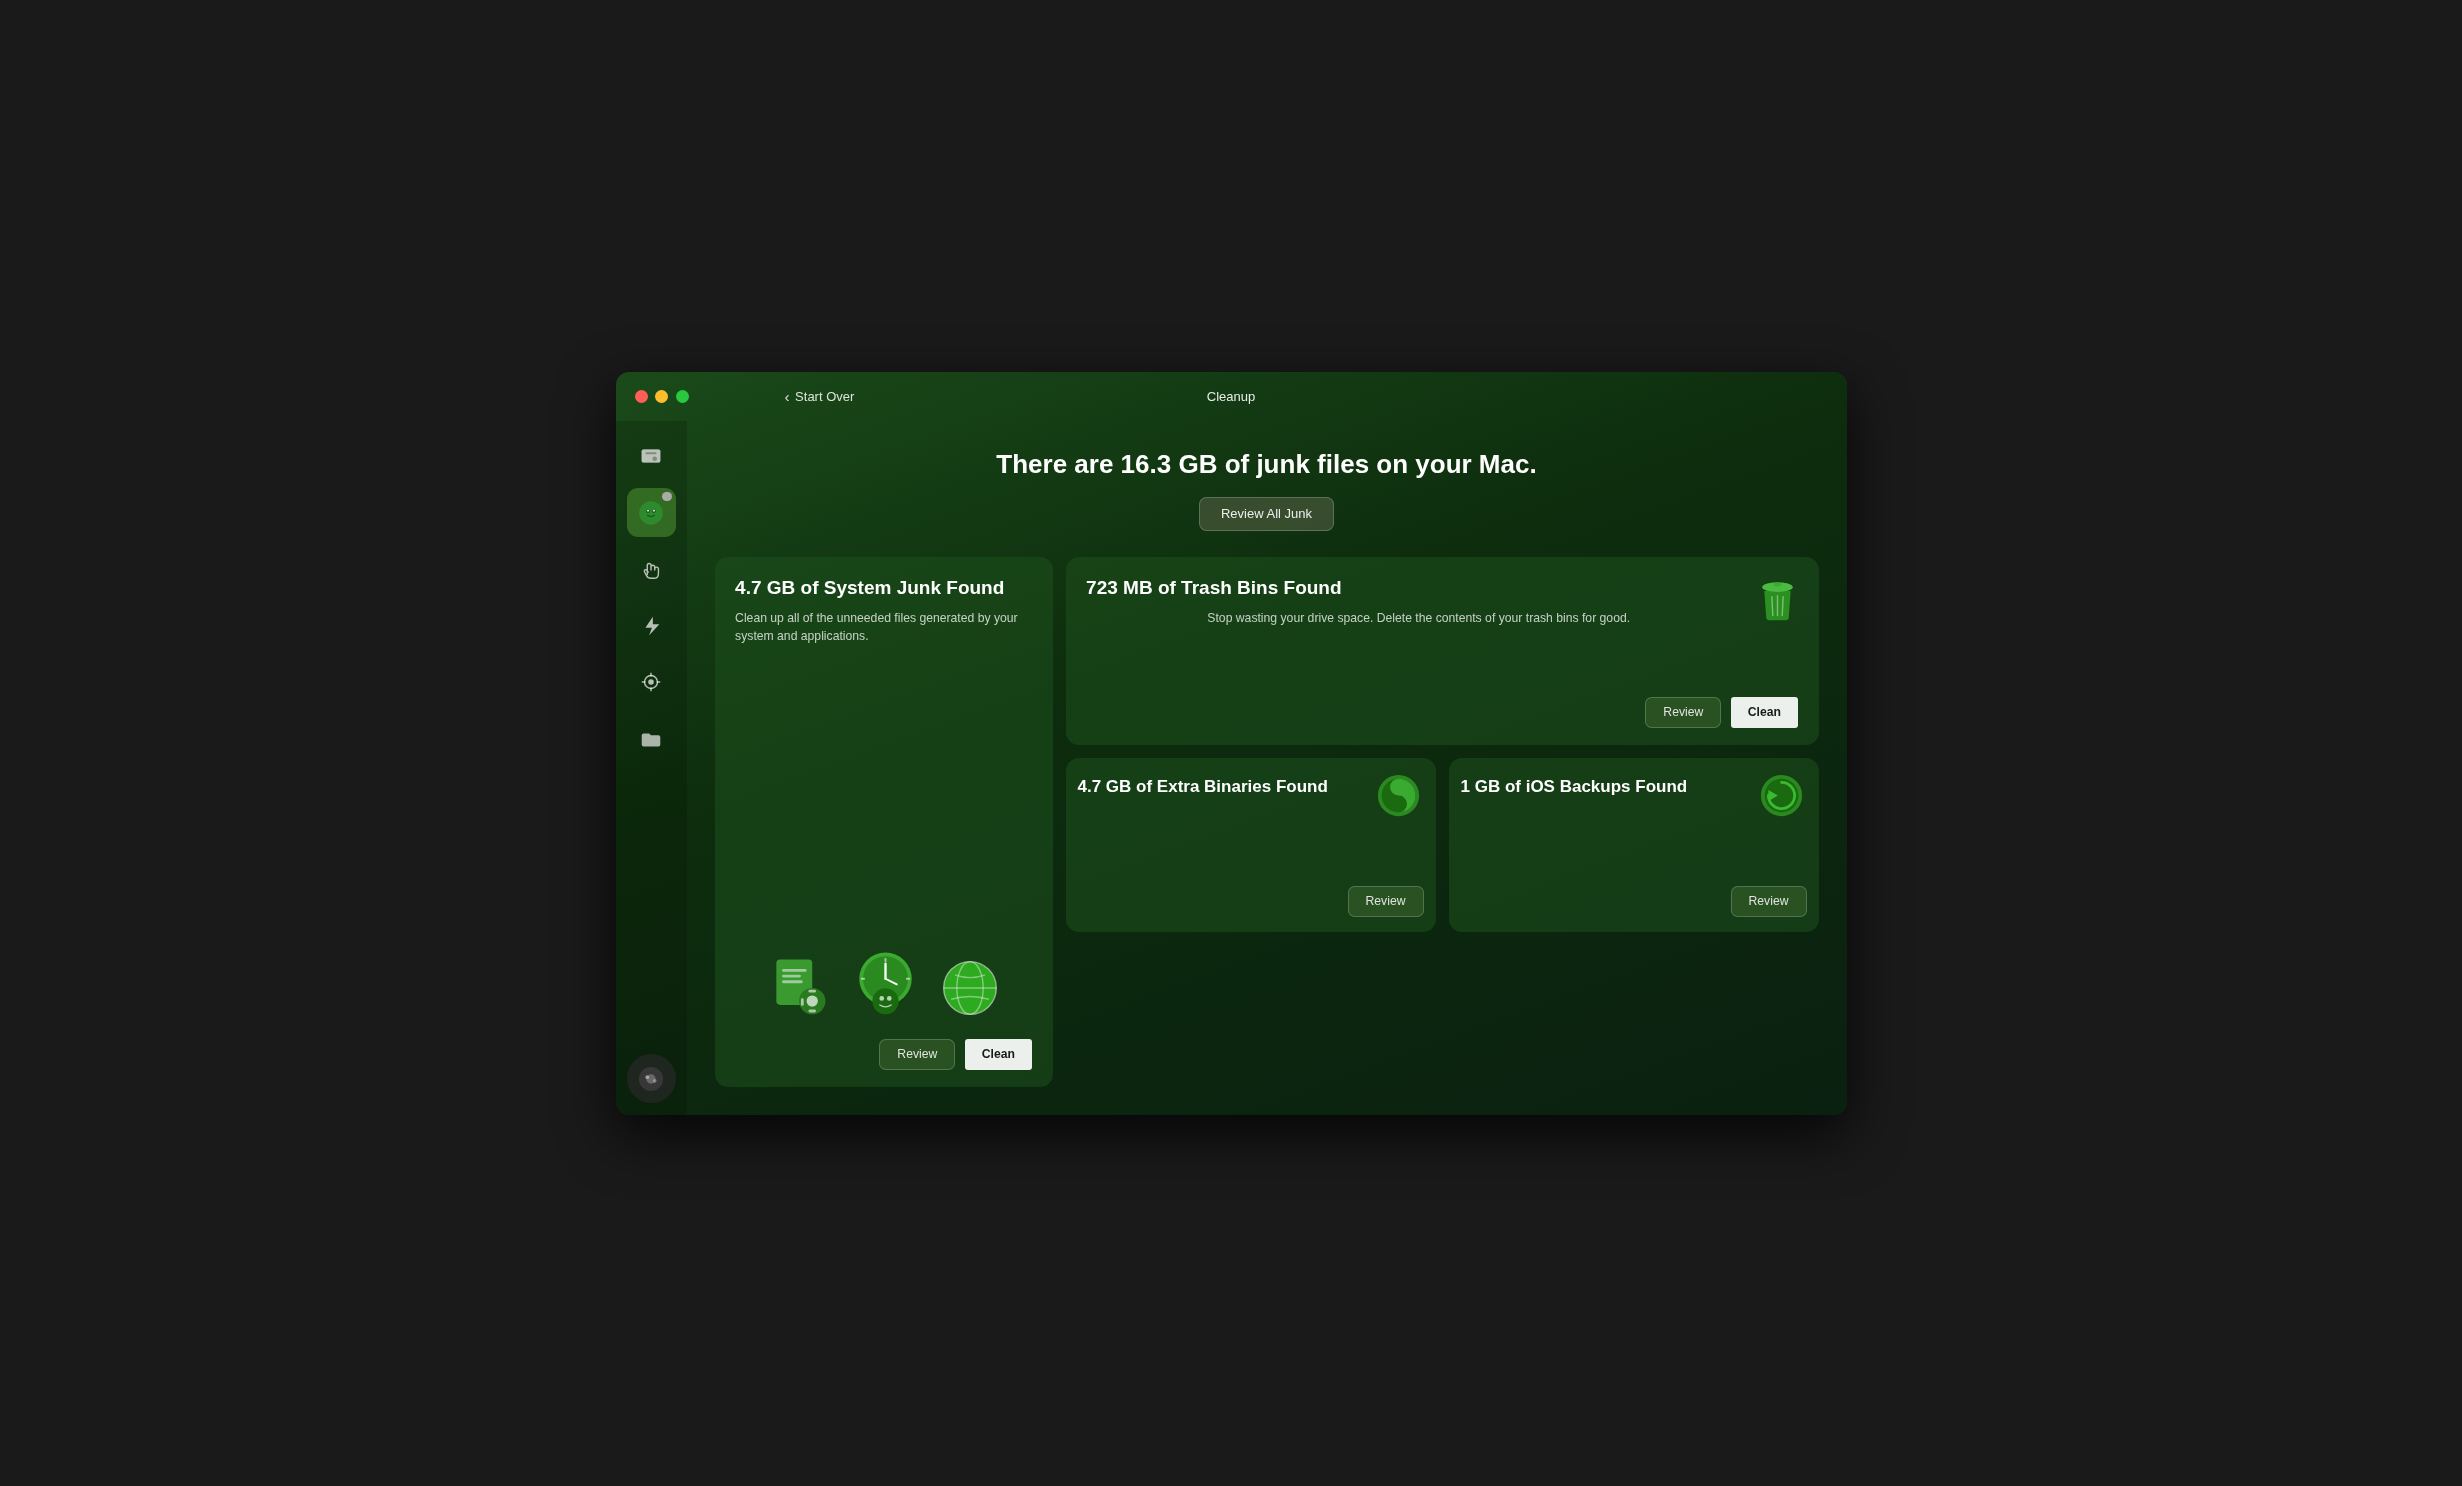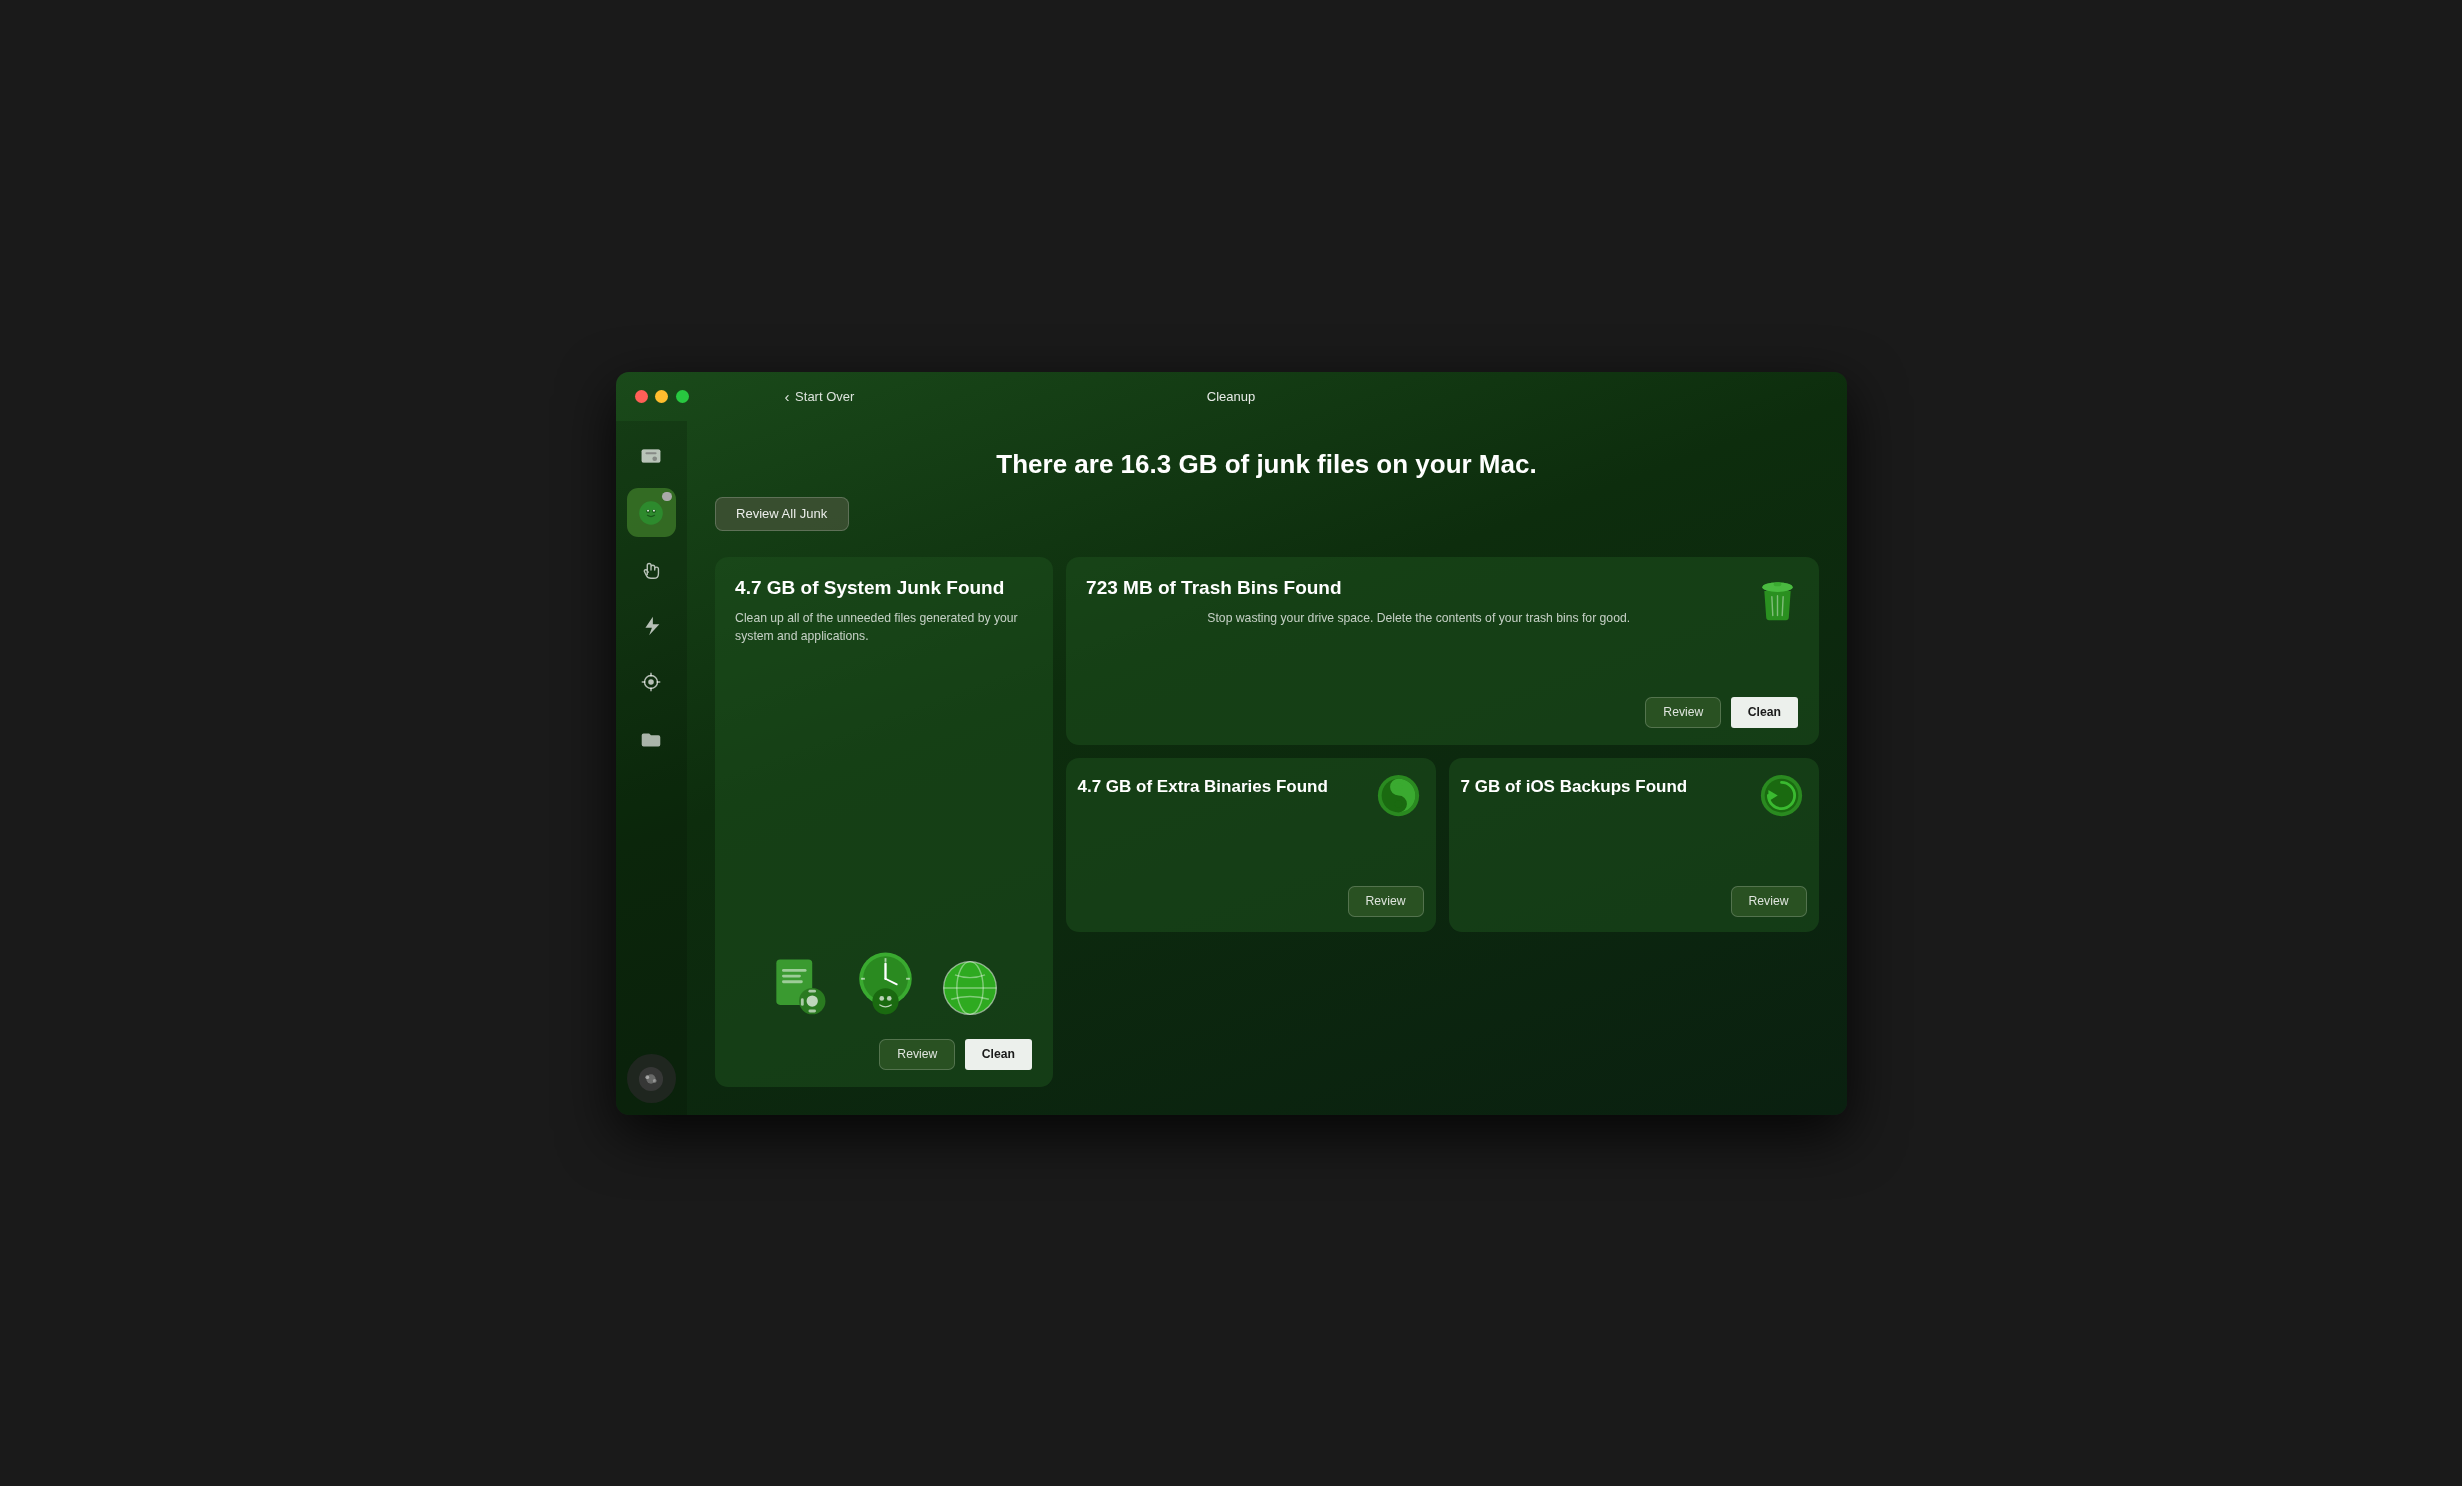--- a/index.html
+++ b/index.html
@@ -134,20 +134,21 @@
       text-align: center;
       color: #ffffff;
       font-size: 26px;
       font-weight: 700;
       margin-bottom: 17px;
       margin-top: 9.4px;
     }
 
     .review-btn-wrap {
       display: flex;
+      justify-content: center;
       margin-bottom: 26px;
     }
 
     .review-all-btn {
       background: rgba(60,80,50,0.9);
       color: rgba(255,255,255,0.9);
       border: 0.9px solid rgba(255,255,255,0.2);
       border-radius: 7.5px;
       padding: 8.4px 20.6px;
       font-size: 13px;
@@ -462,21 +463,21 @@
               <div style="position:absolute; top:15px; right:15px;">
                 <svg width="45" height="45" viewBox="0 0 48 48">
                   <circle cx="24" cy="24" r="22" fill="#2a8a20"></circle>
                   <circle cx="24" cy="24" r="18" fill="#1a6a10"></circle>
 
                   <path d="M24 10 A14 14 0 1 1 10 24" stroke="#3aba30" stroke-width="3" fill="none" stroke-linecap="round"></path>
                   <polygon points="10,18 10,30 20,24" fill="#3aba30"></polygon>
                 </svg>
               </div>
 
-              <div class="card-title" style="font-size:17px; padding-right:56px;">7 GB of iOS Backups Found</div>
+              <div class="card-title" style="font-size:17px; padding-right:56px;">1 GB of iOS Backups Found</div>
 
               <div class="card-actions" style="margin-top:auto; padding-top: 15px;">
                 <button class="btn-review">Review</button>
               </div>
             </div>
 
           </div>
         </div>
 
       </div>

